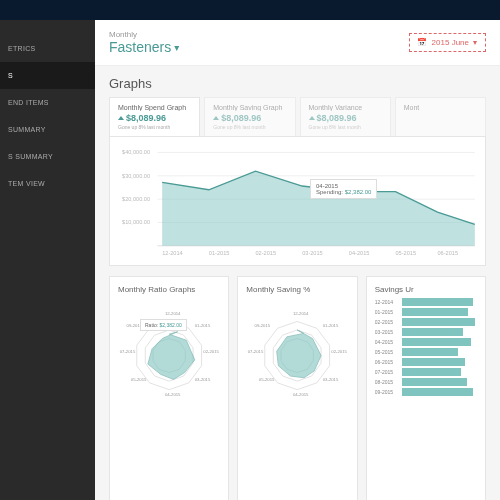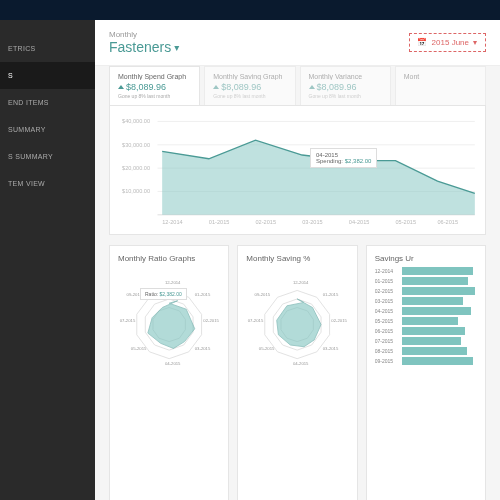--- a/index.html
+++ b/index.html
@@ -15,21 +15,21 @@
 .header{background:#fff;padding:10px 14px;display:flex;align-items:center;border-bottom:1px solid #eee}
 .cat-label{font-size:8px;color:#999}
 .cat-name{font-size:14px;color:#4a9a95;font-weight:300}
 .cat-arrow{color:#4a9a95;font-size:10px;margin-left:3px}
 .date-box{margin-left:auto;display:flex;align-items:center;gap:4px;padding:4px 8px;border:1px dashed #d66;font-size:8px;color:#d66}
 .section-title{padding:10px 14px 6px;font-size:13px;color:#555}
 .tabs{display:flex;gap:4px;padding:0 14px}
 .tab{flex:1;background:#fff;border:1px solid #e5e5e5;border-bottom:none;padding:6px 8px;min-width:0}
 .tab.inactive{opacity:0.5}
 .tab-title{font-size:7px;color:#666;white-space:nowrap;overflow:hidden}
-.tab-value{font-size:9px;color:#4a9a95;font-weight:normal;margin-top:2px;display:flex;align-items:center;gap:2px}
+.tab-value{font-size:9px;color:#4a9a95;font-weight:bold;margin-top:2px;display:flex;align-items:center;gap:2px}
 .tab-sub{font-size:5px;color:#aaa;margin-top:1px}
 .arrow-up{width:0;height:0;border-left:3px solid transparent;border-right:3px solid transparent;border-bottom:4px solid #4a9a95;display:inline-block}
 .chart-main{background:#fff;margin:0 14px;border:1px solid #e5e5e5;padding:8px;height:130px;position:relative}
 .chart-main svg{width:100%;height:100%}
 .tooltip{position:absolute;background:#fff;border:1px solid #ddd;padding:3px 5px;font-size:6px;color:#666;top:42px;left:200px}
 .tooltip .tval{color:#4a9a95}
 .small-charts{display:flex;gap:8px;padding:10px 14px;flex:1;overflow:hidden}
 .small-chart{flex:1;background:#fff;border:1px solid #e5e5e5;padding:8px;min-width:0}
 .small-chart-title{font-size:8px;color:#666;margin-bottom:4px;white-space:nowrap;overflow:hidden}
 .radar{width:100%;height:110px}
@@ -67,20 +67,21 @@
           <span class="cat-arrow">▾</span>
         </div>
       </div>
       <div class="date-box">
         <span>📅</span>
         <span>2015 June</span>
         <span>▾</span>
       </div>
     </div>
 
+    <div class="section-title">Graphs</div>
 
     <div class="tabs">
       <div class="tab">
         <div class="tab-title">Monthly Spend Graph</div>
         <div class="tab-value">
             <span class="arrow-up"></span>
             <span>$8,089.96</span>
           </div>
         <div class="tab-sub">Gone up 8% last month</div>
       </div>

